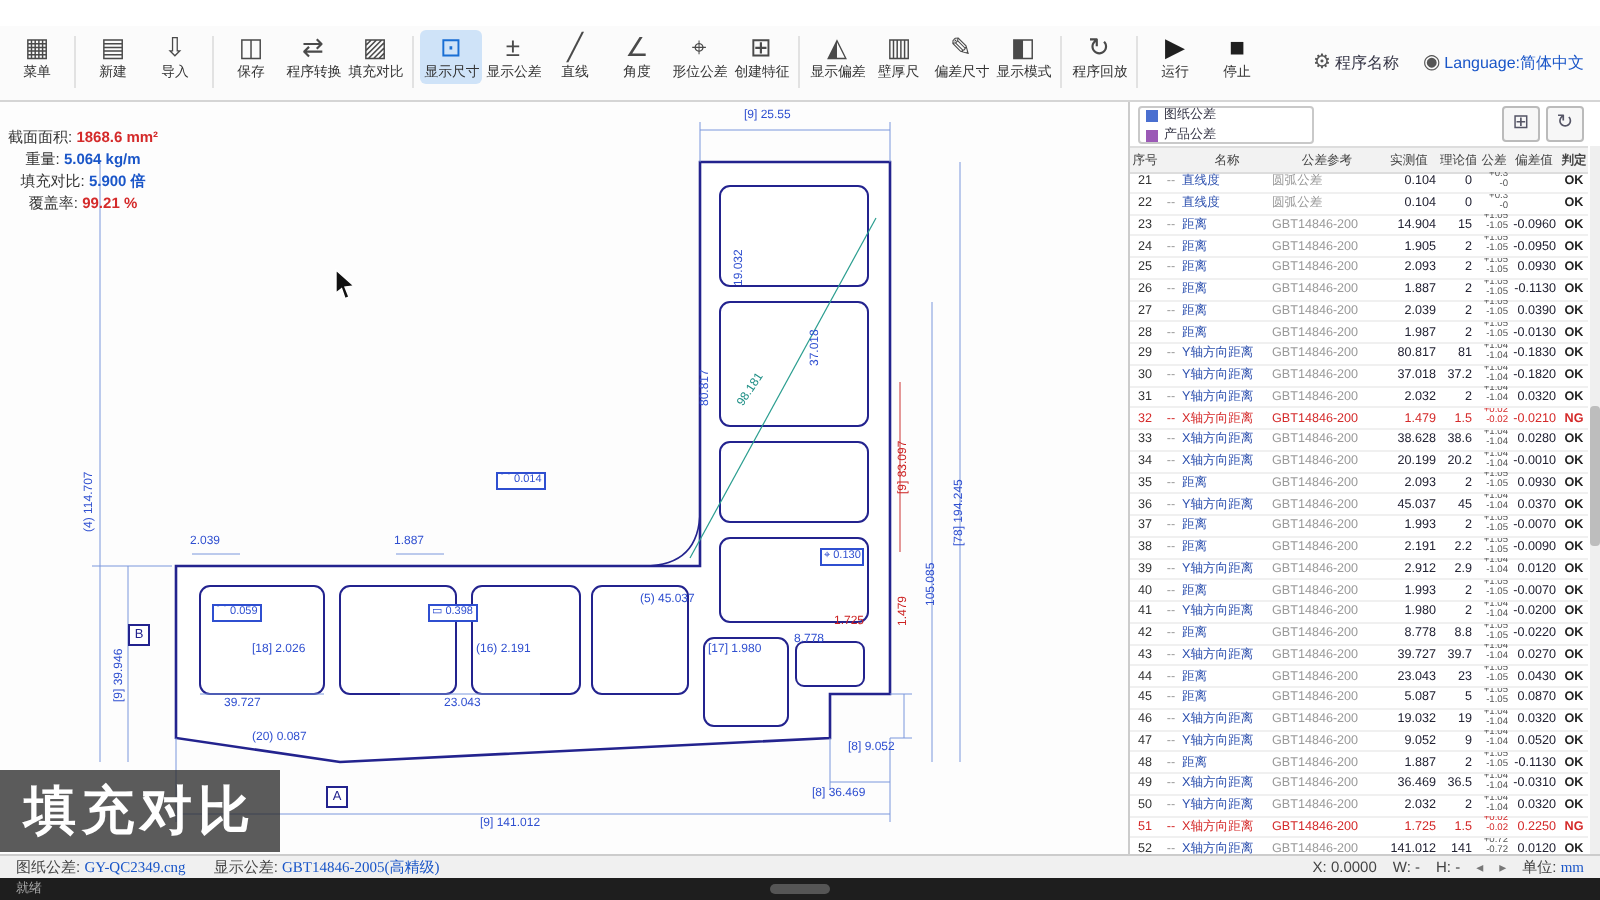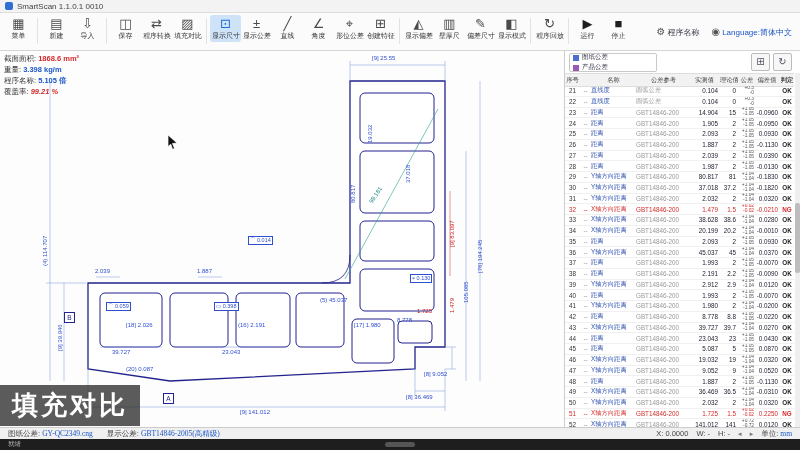--- a/index.html
+++ b/index.html
@@ -22,21 +22,21 @@
   .tbi.act .tbic{color:#1a6fd4;}
   .tbic.run{color:#1f1f1f;} .tbic.stop{color:#1f1f1f;}
   .tbl{font-size:7.5px;color:#333;white-space:nowrap;transform:scale(.92);}
   #tbright{position:absolute;right:8px;top:8px;display:flex;gap:12px;align-items:center;}
   #tbright .tri{font-size:10px;color:#555;margin-right:2px;}
   #tbright .trl{font-size:8px;color:#334;}
   #tbright .lang{color:#1a56c8;}
   
   #canvas{position:absolute;left:0;top:51px;width:565px;height:376px;background:#fdfdfd;
     border-right:1px solid #ccc;box-sizing:border-box;overflow:hidden;}
-  #infopanel{position:absolute;left:4px;top:2px;z-index:5;}
+  #infopanel{position:absolute;left:4px;top:12px;z-index:5;text-align:center;}
   .inforow{font-size:7.5px;line-height:11px;white-space:nowrap;}
   .inforow .il{color:#333;} .inforow .iv{font-weight:bold;}
   #drawsvg{position:absolute;left:0;top:0;}
   .profile{fill:#ffffff;stroke:#23238e;stroke-width:1.3;}
   .cell{fill:none;stroke:#23238e;stroke-width:1;}
   .thin{fill:none;stroke:#23238e;stroke-width:.8;}
   .diml{stroke:#7b97dc;stroke-width:.5;}
   .dimlr{stroke:#cc3333;stroke-width:.5;}
   .dimlt{stroke:#2a9d8f;stroke-width:.6;}
   #dims{position:absolute;left:0;top:0;width:565px;height:376px;pointer-events:none;}
@@ -91,24 +91,20 @@
   #bottombar{position:absolute;left:0;top:439px;width:800px;height:11px;background:#1e1e1e;
       display:flex;align-items:center;padding:0 8px;box-sizing:border-box;}
   #bottombar .bh{font-size:6.5px;color:#aaa;}
   #bbhandle{position:absolute;left:385px;top:3px;width:30px;height:5px;background:#555;border-radius:3px;cursor:pointer;}
 </style>
 </head>
 <body>
 
 <div id="app">
 
-  <div id="titlebar">
-    <span class="appicon"></span>
-    <span class="ttl">SmartScan 1.1.0.1 0010</span>
-  </div>
 
   <div id="toolbarwrap">
     <div id="tb">
         <div class="tbi">
           <span class="tbic">▦</span>
           <span class="tbl">菜单</span>
         </div>
         <div class="tbi sep">
           <span class="tbic">▤</span>
           <span class="tbl">新建</span>
@@ -188,23 +184,23 @@
       </span>
       <span>
         <span class="tri">◉</span><span class="trl lang">Language:简体中文</span>
       </span>
     </div>
   </div>
 
   <div id="canvas">
     <div id="infopanel">
         <div class="inforow"><span class="il">截面面积:</span> <span class="iv" style="color: rgb(212, 42, 42);">1868.6 mm²</span></div>
-        <div class="inforow"><span class="il">重量:</span> <span class="iv" style="color: rgb(26, 86, 200);">3.398 kg/m</span></div>
-        <div class="inforow"><span class="il">程序名称:</span> <span class="iv" style="color: rgb(26, 86, 200);">5.105 倍</span></div>
-        <div class="inforow"><span class="il">覆盖率:</span> <span class="iv" style="color: rgb(212, 42, 42); font-style: italic;">99.21 %</span></div>
+        <div class="inforow"><span class="il">重量:</span> <span class="iv" style="color: rgb(26, 86, 200);">5.064 kg/m</span></div>
+        <div class="inforow"><span class="il">填充对比:</span> <span class="iv" style="color: rgb(26, 86, 200);">5.900 倍</span></div>
+        <div class="inforow"><span class="il">覆盖率:</span> <span class="iv" style="color: rgb(212, 42, 42);">99.21 %</span></div>
       </div>
 
     <svg id="drawsvg" width="554" height="375" viewBox="0 0 554 375">
 
       <path class="profile" d="M88 232 H350 V30 H445 V296 H415 V318 L170 330 L88 318 Z"></path>
 
       <rect class="cell" x="360" y="42" width="74" height="50" rx="5"></rect>
       <rect class="cell" x="360" y="100" width="74" height="62" rx="5"></rect>
       <rect class="cell" x="360" y="170" width="74" height="40" rx="5"></rect>
       <rect class="cell" x="360" y="218" width="74" height="42" rx="5"></rect>

